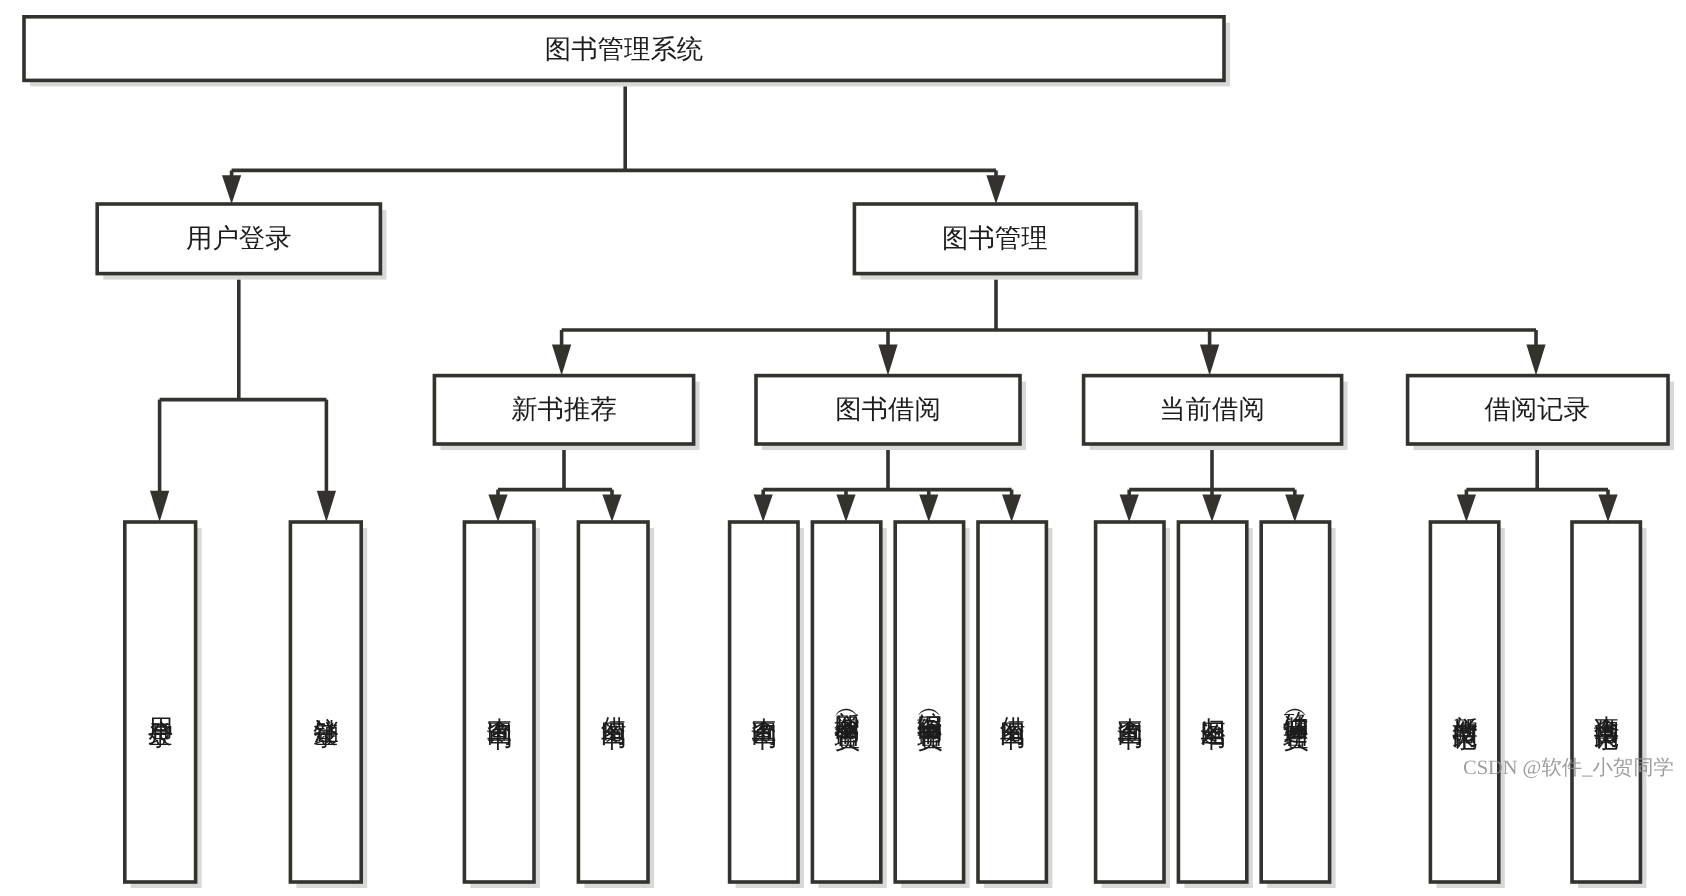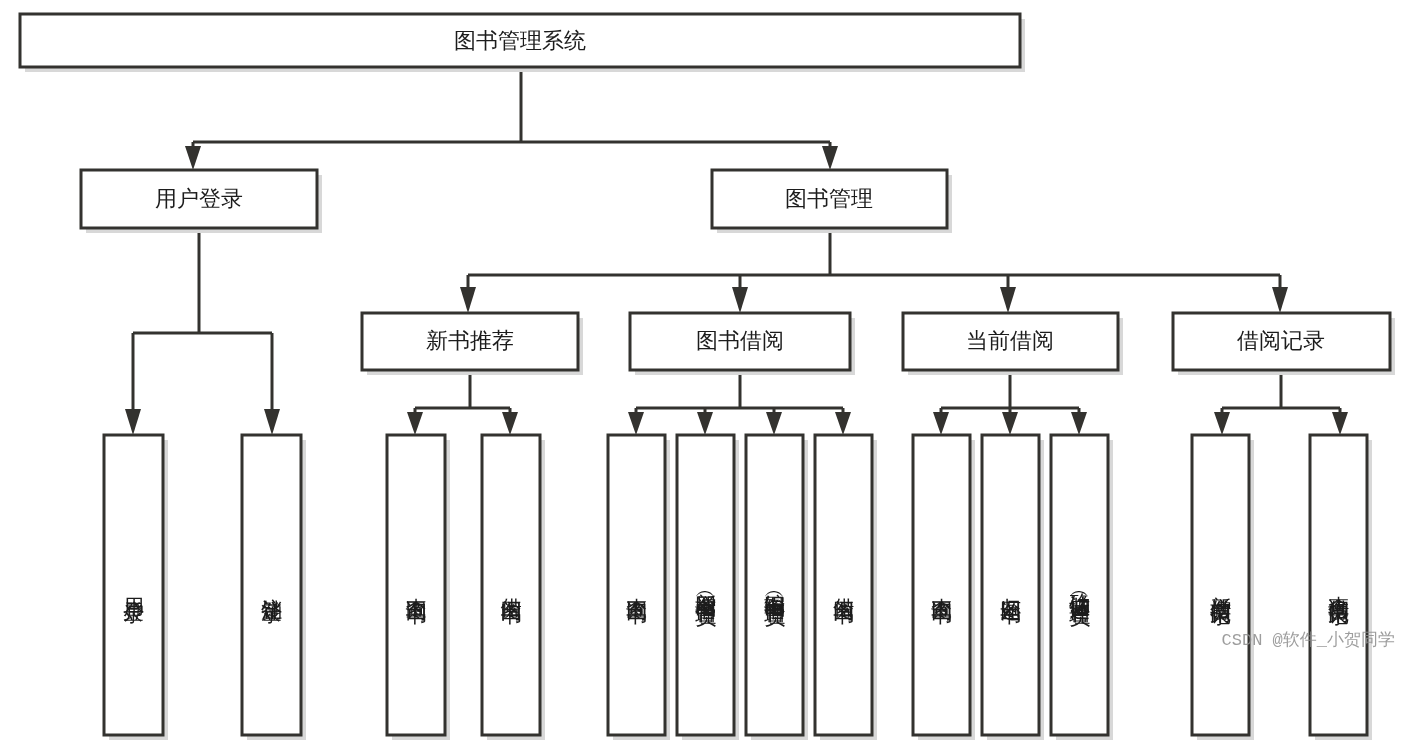--- a/index.html
+++ b/index.html
@@ -63,21 +63,21 @@
     display: flex;
     align-items: center;
     justify-content: center;
     white-space: nowrap;
     pointer-events: none;
   }
   .watermark {
     position: absolute;
     right: 10px;
     bottom: 6px;
-    font-family: Liberation Mono, monospace;
+    font-family: Liberation Serif, serif;
     font-size: 17px;
     color: #8d8d8d;
     opacity: 0.85;
     white-space: nowrap;
     margin-left: 13px;
   }
 </style>
 </head>
 <body>
 

